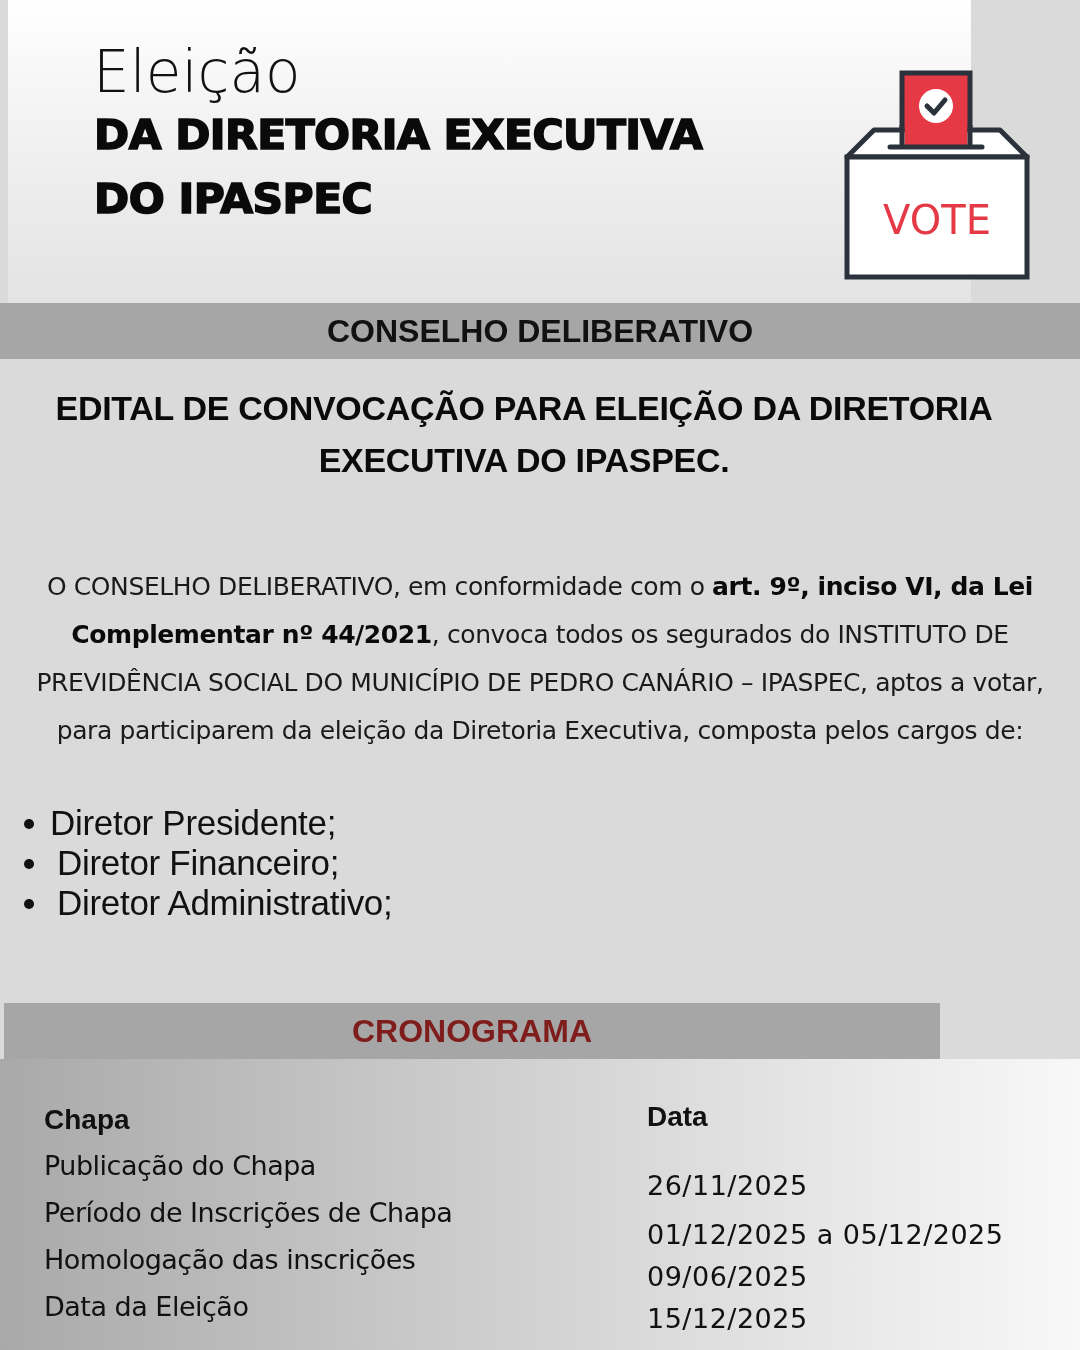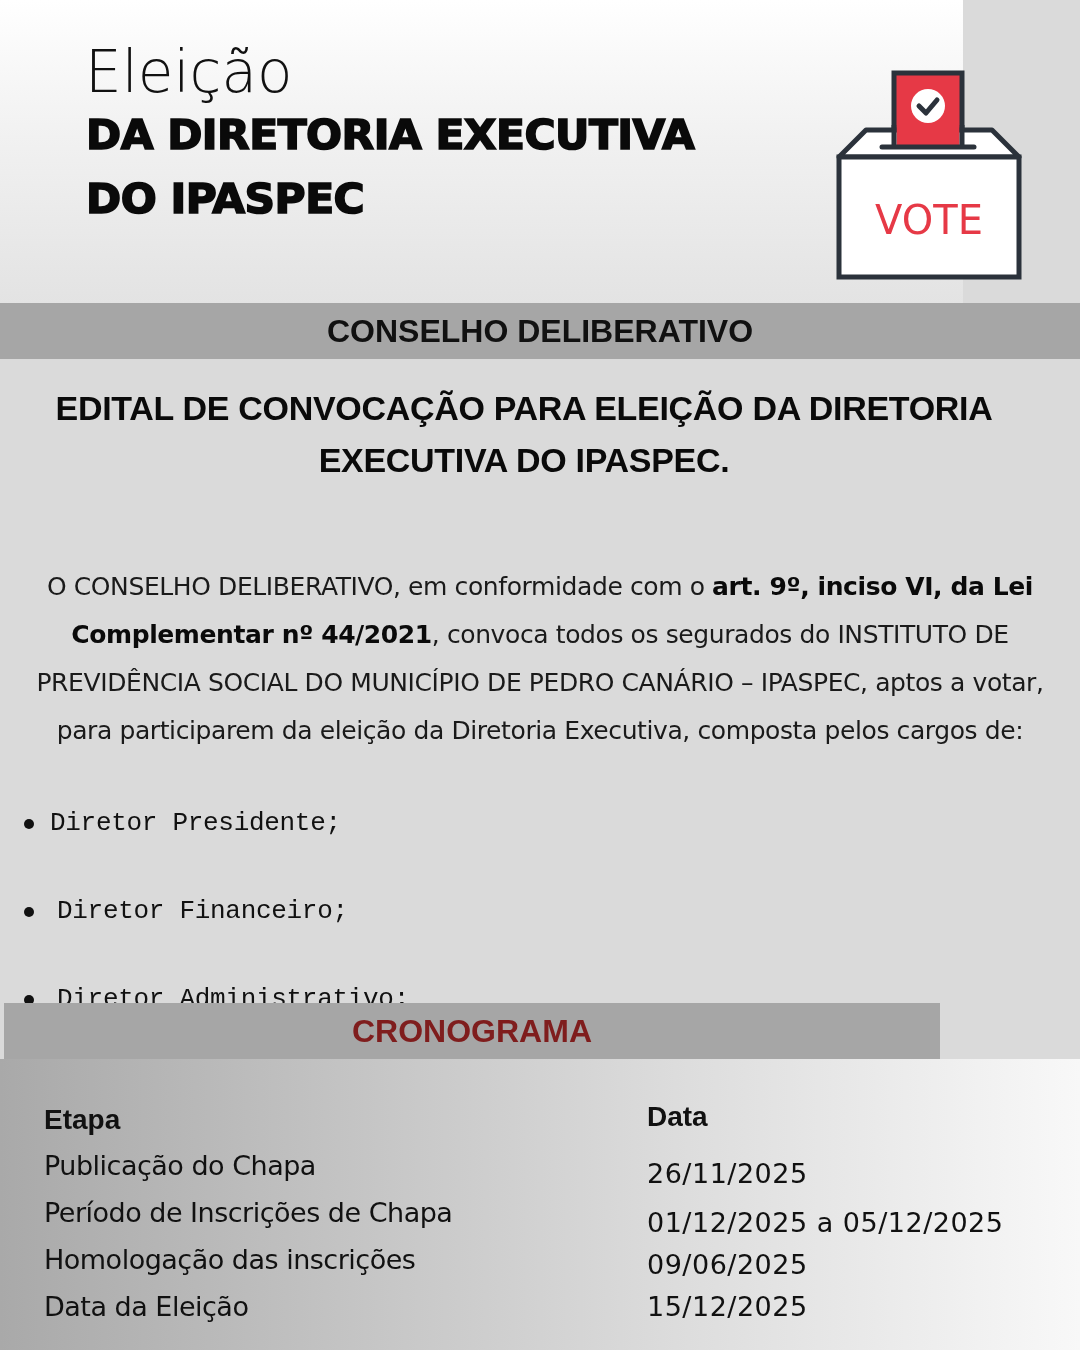--- a/index.html
+++ b/index.html
@@ -4,21 +4,21 @@
 <style>
   * { margin: 0; padding: 0; box-sizing: border-box; }
   html, body { width: 1080px; height: 1350px; overflow: hidden; }
   body {
     position: relative;
     background: #dadada;
     font-family: "Liberation Sans", sans-serif;
     color: #111;
   }
   .hero {
-    position: absolute; left: 0; top: 0; width: 963px; height: 303px;
+    position: absolute; left: 8px; top: 0; width: 963px; height: 303px;
     background: linear-gradient(180deg, #ffffff 0%, #f1f1f1 45%, #e3e3e3 100%);
   }
   .hero-eleicao {
     position: absolute; left: 85px; top: 38px;
     font-family: "DejaVu Sans", sans-serif; font-weight: 300;
     font-size: 58px; letter-spacing: 0px; color: #111;
   }
   .hero-line {
     position: absolute; left: 86px;
     font-family: "DejaVu Sans", sans-serif; font-weight: 900;
@@ -55,24 +55,24 @@
     position: absolute; left: 6px; top: 563px; width: 1068px;
     text-align: center; font-family: "DejaVu Sans", sans-serif;
     font-size: 25px; line-height: 48px; color: #1a1a1a;
     letter-spacing: -0.4px;
   }
   .body-text b { font-weight: 700; color: #0a0a0a; }
 
   .cargos { position: absolute; left: 20px; top: 803px; list-style: none; }
   .cargos li {
     position: relative; height: 40px; line-height: 40px;
-    font-family: Liberation Mono, monospace; font-size: 26px; color: #111;
+    font-family: Liberation Sans, sans-serif; font-size: 35px; color: #111;
     padding-left: 30px; letter-spacing: -0.3px;
   }
-  .cargos li.indent { padding-left: 37px; margin-top: 48px; }
+  .cargos li.indent { padding-left: 37px; }
   .cargos li .dot {
     position: absolute; left: 4px; top: 16px; width: 10px; height: 10px;
     border-radius: 50%; background: #111;
   }
 
   .crono {
     position: absolute; left: 0; top: 1059px; width: 1080px; height: 291px;
     background: linear-gradient(90deg, #a9a9a9 0%, #c6c6c6 35%, #dedede 65%, #f8f8f8 100%);
   }
   .crono-head {
@@ -80,21 +80,21 @@
     font-family: "Liberation Sans", sans-serif; font-weight: 700;
     font-size: 28px; color: #111;
   }
   .crono-head.etapa { left: 44px; top: 1104px; }
   .crono-head.data { left: 647px; }
   .crono-cell {
     position: absolute; font-family: "DejaVu Sans", sans-serif;
     font-size: 27px; color: #111; letter-spacing: -0.5px; white-space: nowrap;
   }
   .crono-cell.etapa { left: 44px; }
-  .crono-cell.data { left: 647px; letter-spacing: 0.5px; }
+  .crono-cell.data { left: 647px; letter-spacing: 0.5px; margin-top: 12px; }
 </style>
 </head>
 <body>
 
 <div class="hero">
   <div class="hero-eleicao">Eleição</div>
   <div class="hero-line l1">DA DIRETORIA EXECUTIVA</div>
   <div class="hero-line l2">DO IPASPEC</div>
 
   <div class="vote-box">
@@ -128,21 +128,21 @@
 
 <ul class="cargos">
   <li><span class="dot"></span><span>Diretor Presidente;</span></li>
   <li class="indent"><span class="dot"></span><span>Diretor Financeiro;</span></li>
   <li class="indent"><span class="dot"></span><span>Diretor Administrativo;</span></li>
 </ul>
 
 <div class="band b2">CRONOGRAMA</div>
 
 <div class="crono"></div>
-<div class="crono-head etapa">Etapa</div>
+<div class="crono-head etapa">Chapa</div>
 <div class="crono-head data">Data</div>
 
 <div class="crono-cell etapa" style="top:1150px">Publicação do Chapa</div>
 <div class="crono-cell data" style="top:1158px">26/11/2025</div>
 
 <div class="crono-cell etapa" style="top:1197px">Período de Inscrições de Chapa</div>
 <div class="crono-cell data" style="top:1207px">01/12/2025 a 05/12/2025</div>
 
 <div class="crono-cell etapa" style="top:1244px">Homologação das inscrições</div>
 <div class="crono-cell data" style="top:1249px">09/06/2025</div>

